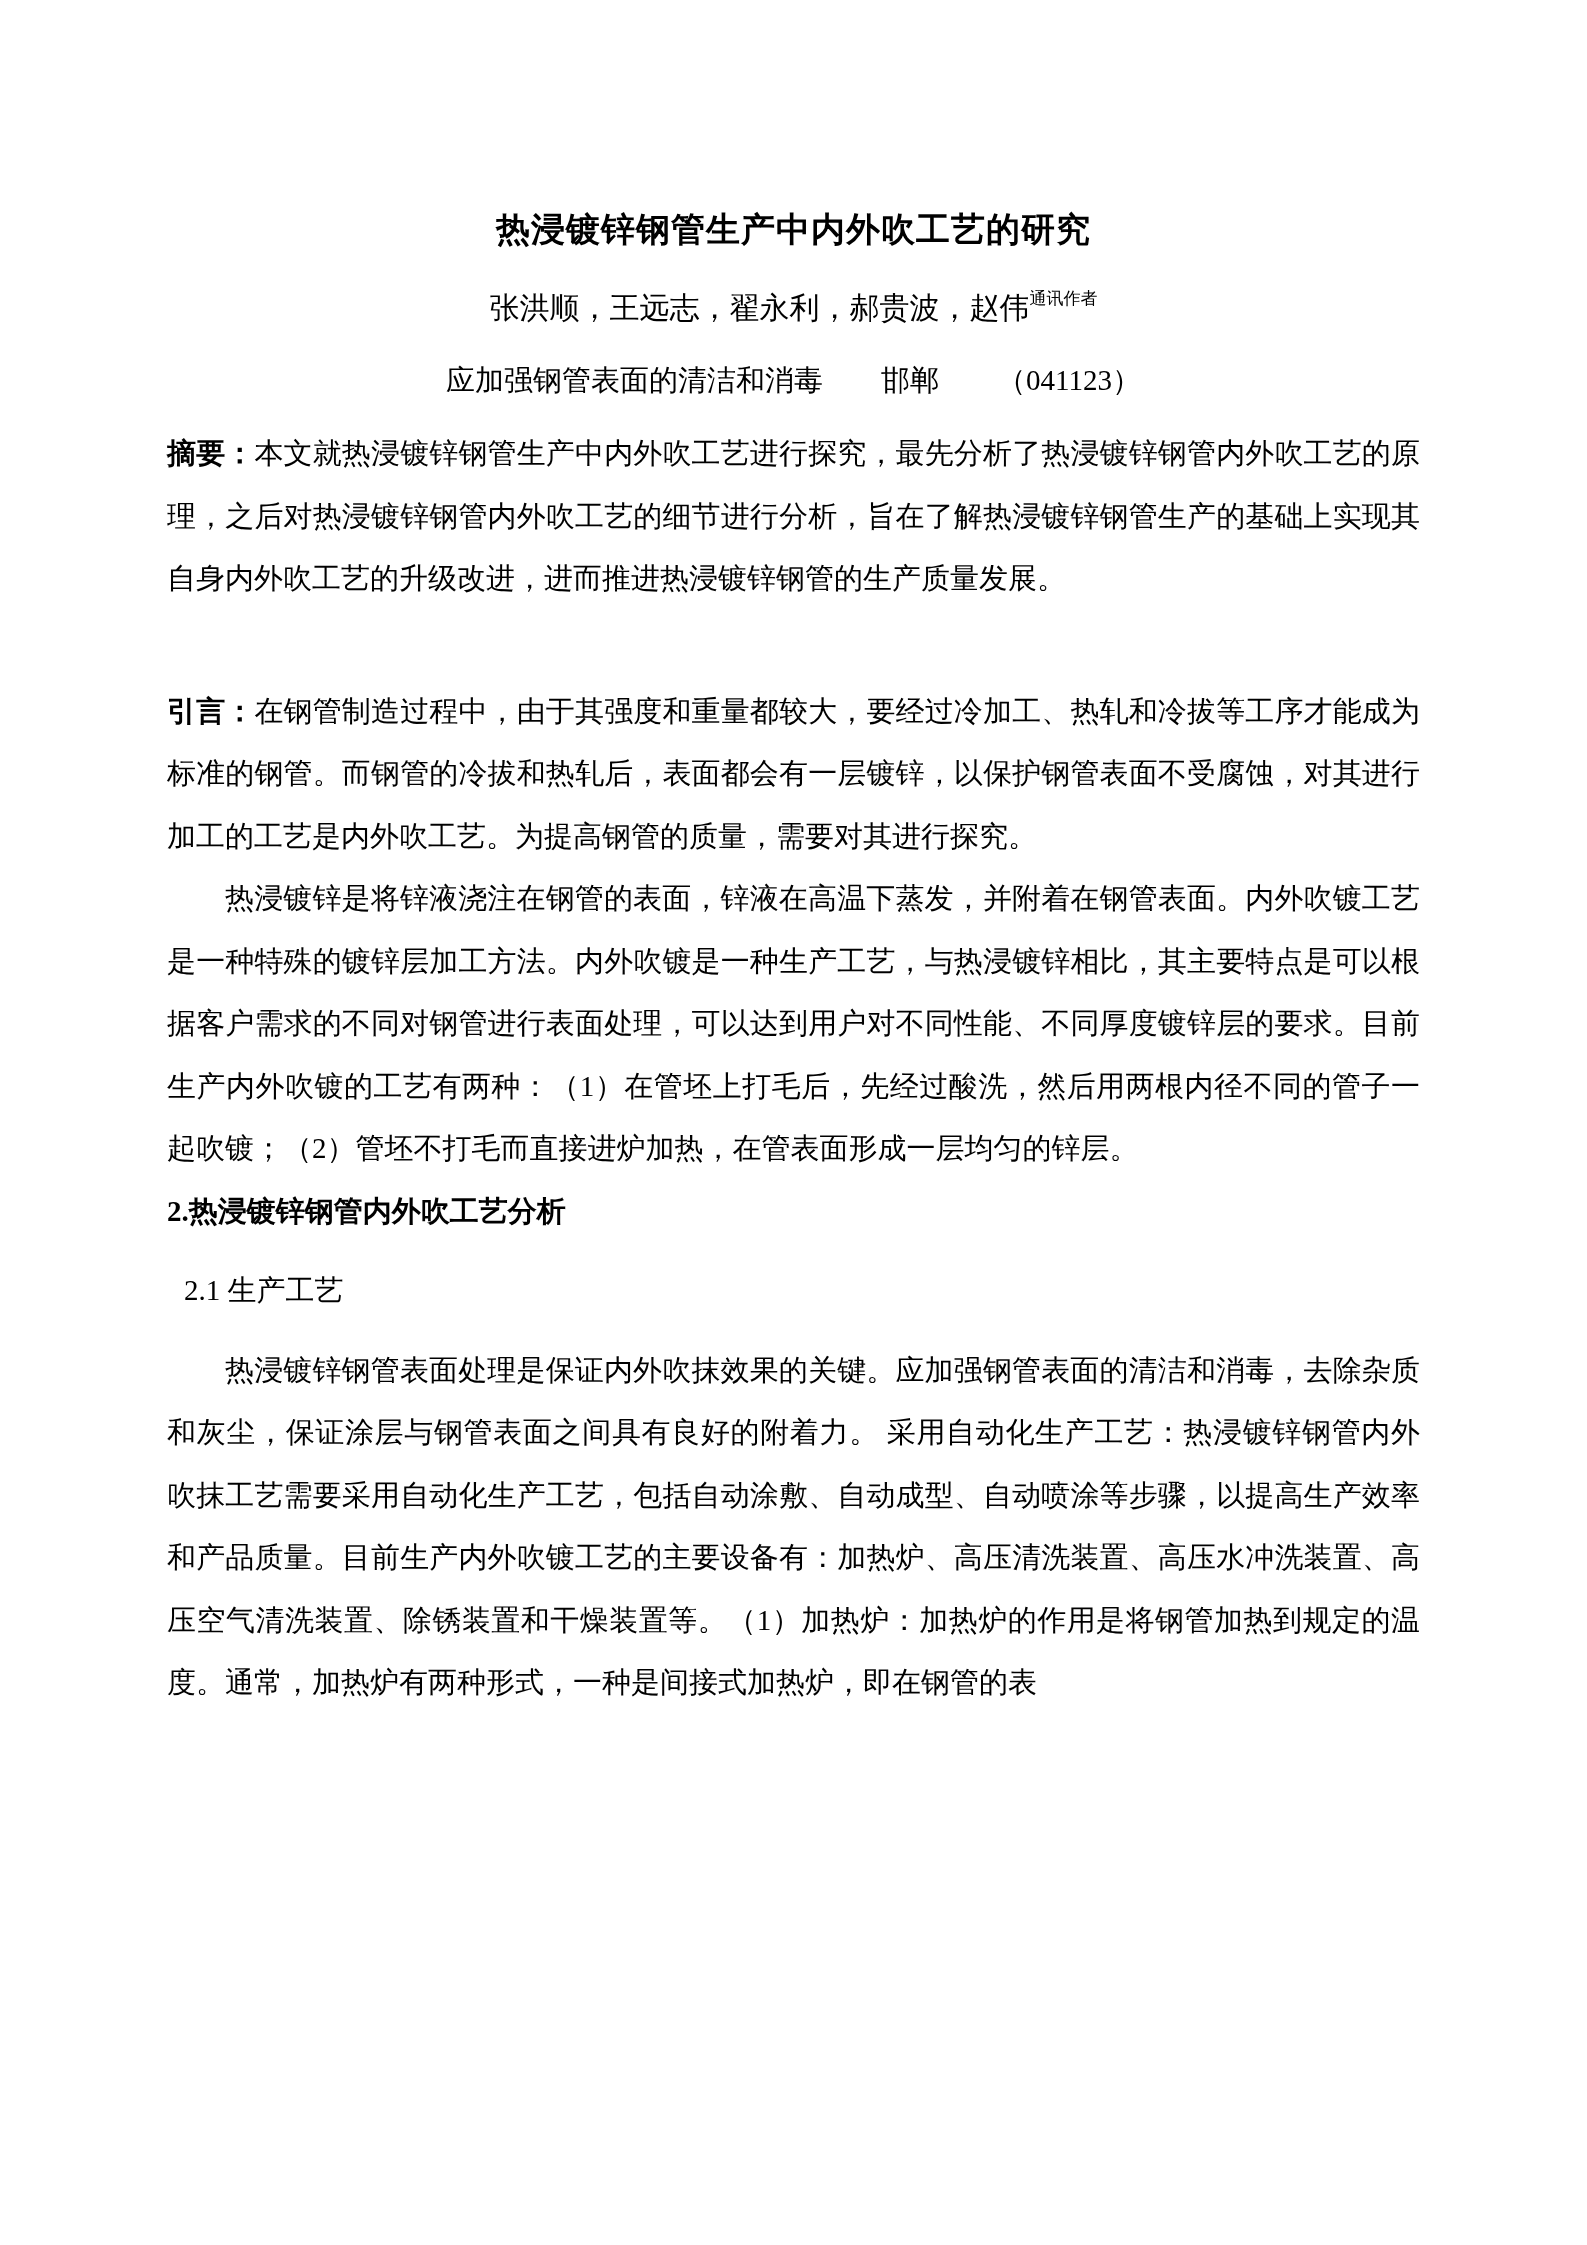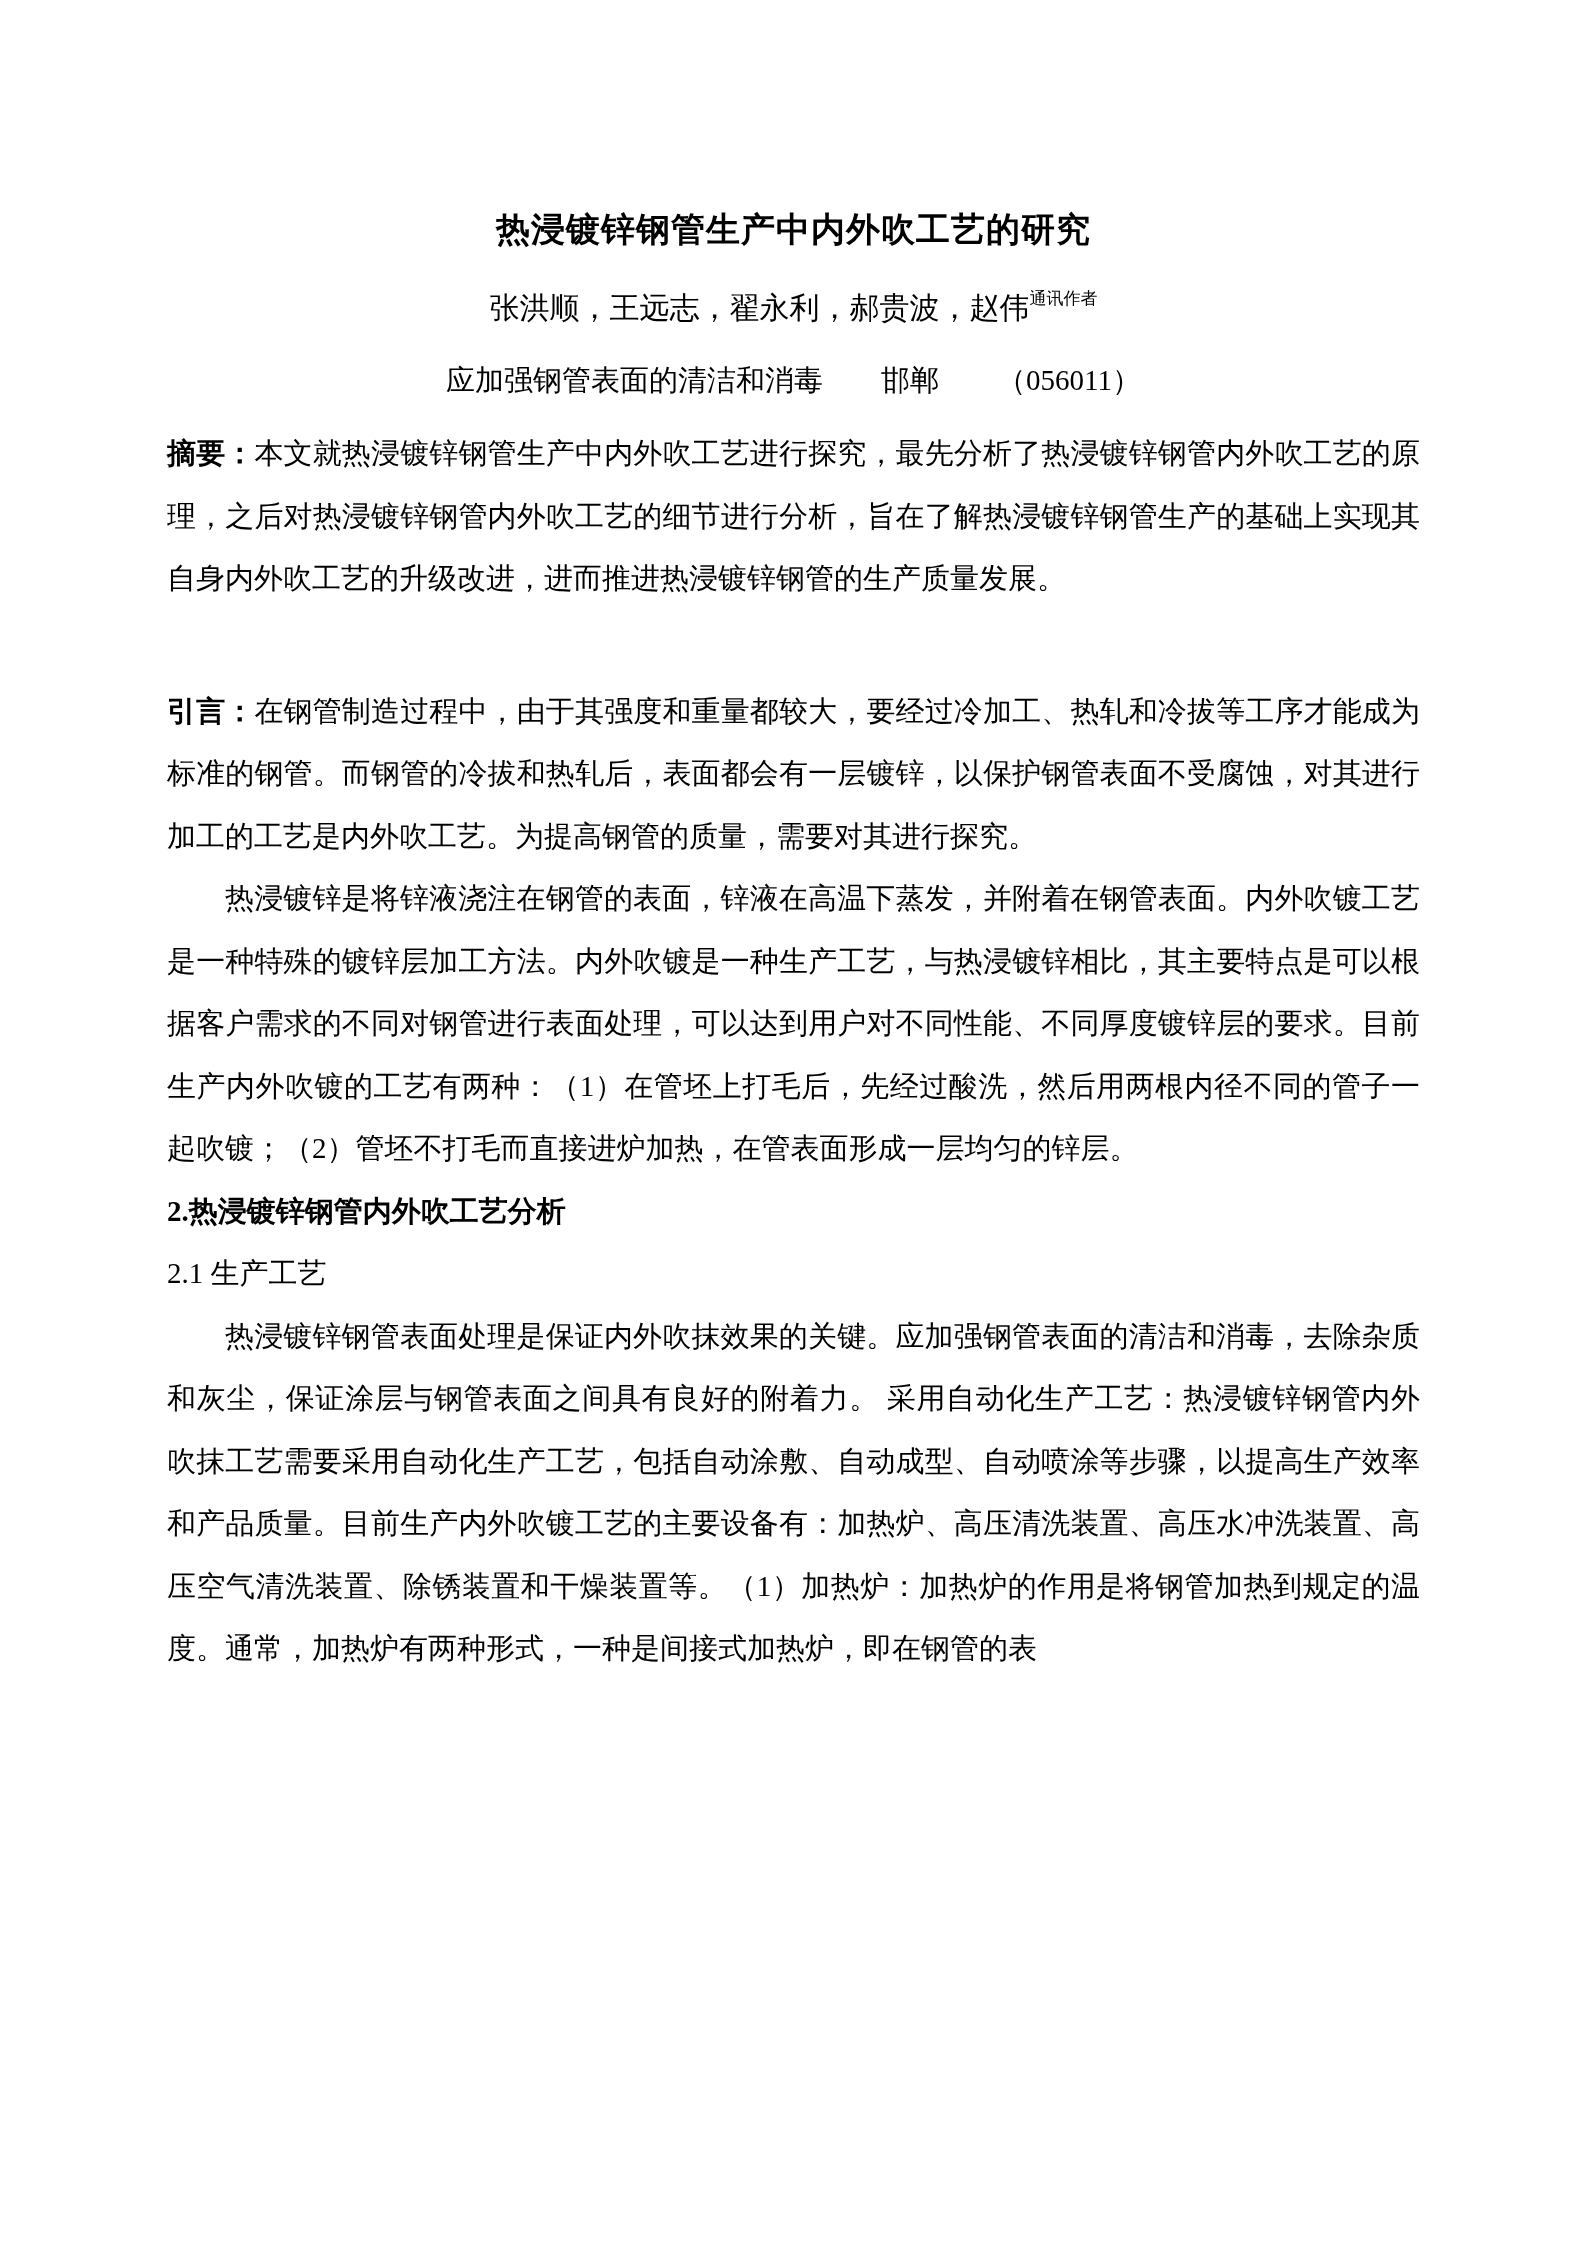--- a/index.html
+++ b/index.html
@@ -63,21 +63,21 @@
     margin-top: 70px;
   }
   .sec-heading {
     margin: 0;
     font-size: 29px;
     font-weight: bold;
     line-height: 62.5px;
     text-align: justify;
   }
   .sub-heading {
-    margin: 0;
+    margin: 17px;
     font-size: 29px;
     font-weight: normal;
     line-height: 62.5px;
     text-align: justify;
   }
   .body-para {
     text-indent: 2em;
   }
   b.inline-label {
     font-weight: bold;
@@ -88,21 +88,21 @@
 
 <div class="page">
 
   <h1 class="title">热浸镀锌钢管生产中内外吹工艺的研究</h1>
 
   <div class="authors-line">
     <span>张洪顺，王远志，翟永利，郝贵波，赵伟</span><sup>通讯作者</sup>
   </div>
 
   <div class="affiliation-line">
-    <span>应加强钢管表面的清洁和消毒</span><span class="sep"></span><span>邯郸</span><span class="sep"></span><span>（056011）</span>
+    <span>应加强钢管表面的清洁和消毒</span><span class="sep"></span><span>邯郸</span><span class="sep"></span><span>（041123）</span>
   </div>
 
   <p class="abstract">
     <b class="inline-label">摘要：</b><span>本文就热浸镀锌钢管生产中内外吹工艺进行探究，最先分析了热浸镀锌钢管内外吹工艺的原理，之后对热浸镀锌钢管内外吹工艺的细节进行分析，旨在了解热浸镀锌钢管生产的基础上实现其自身内外吹工艺的升级改进，进而推进热浸镀锌钢管的生产质量发展。</span>
   </p>
 
 
   <p class="intro">
     <b class="inline-label">引言：</b><span>在钢管制造过程中，由于其强度和重量都较大，要经过冷加工、热轧和冷拔等工序才能成为标准的钢管。而钢管的冷拔和热轧后，表面都会有一层镀锌，以保护钢管表面不受腐蚀，对其进行加工的工艺是内外吹工艺。为提高钢管的质量，需要对其进行探究。</span>
   </p>

